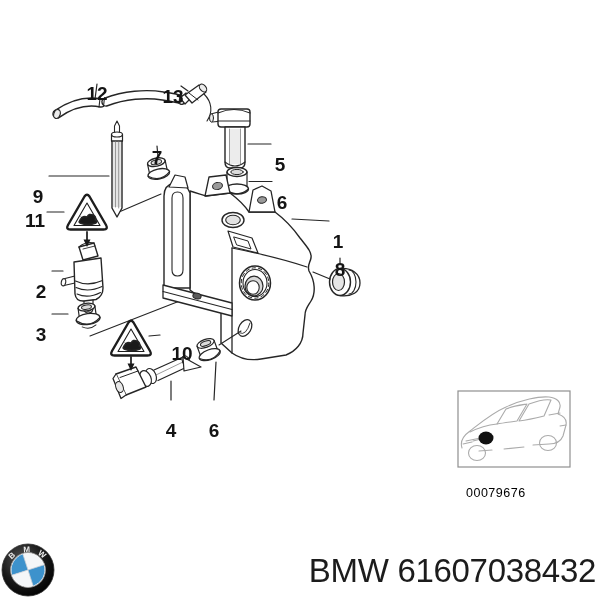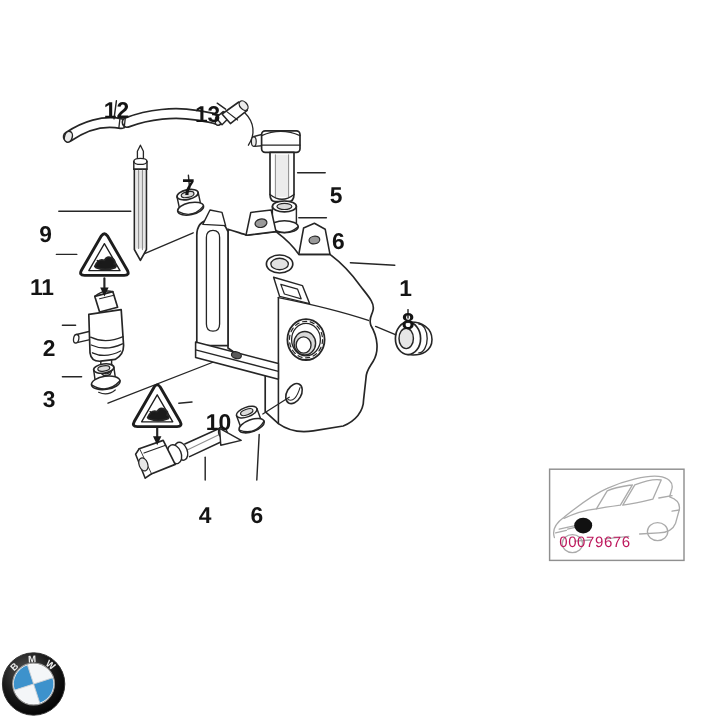--- a/index.html
+++ b/index.html
@@ -3,22 +3,22 @@
 <meta charset="utf-8">
 <style>
   html,body{margin:0;padding:0;background:#ffffff;width:600px;height:600px;overflow:hidden;}
   #stage{position:relative;width:600px;height:600px;background:#fff;font-family:"Liberation Sans",sans-serif;}
   #diagram-svg{position:absolute;left:0;top:0;}
   .callout{
     position:absolute;transform:translate(-50%,-50%);
     font:bold 19px/1 "Liberation Sans",sans-serif;color:#141414;white-space:nowrap;margin-top:20px;
   }
   #inset-code{
-    position:absolute;left:466px;top:445px;
-    font:12.5px/1.2 "Liberation Sans",sans-serif;color:#be185d;letter-spacing:.5px;
+    position:absolute;left:466px;top:486px;
+    font:12.5px/1.2 "Liberation Sans",sans-serif;color:#000000;letter-spacing:.5px;
   }
   #part-number{
     position:absolute;right:4px;top:554px;
     font:33px/1 "Liberation Sans",sans-serif;color:#1c1c1c;letter-spacing:-.3px;white-space:nowrap;
   }
 </style>
 </head>
 <body>
 
 <div id="stage">
@@ -252,25 +252,26 @@
     </g>
   </g>
 </svg>
 
 <div class="callout" style="left:97px;top:73px">12</div>
 <div class="callout" style="left:173px;top:76px">13</div>
 <div class="callout" style="left:157px;top:137px">7</div>
 <div class="callout" style="left:280px;top:144px">5</div>
 <div class="callout" style="left:38px;top:176px">9</div>
 <div class="callout" style="left:282px;top:182px">6</div>
-<div class="callout" style="left:35px;top:220px">11</div>
+<div class="callout" style="left:35px;top:200px">11</div>
 <div class="callout" style="left:338px;top:221px">1</div>
 <div class="callout" style="left:41px;top:271px">2</div>
 <div class="callout" style="left:340px;top:249px">8</div>
 <div class="callout" style="left:41px;top:314px">3</div>
 <div class="callout" style="left:182px;top:333px">10</div>
 <div class="callout" style="left:171px;top:410px">4</div>
 <div class="callout" style="left:214px;top:410px">6</div>
 
 <div id="inset-code">00079676</div>
 
+<div id="part-number">BMW 61607038432</div>
 
 </div>
 
 </body></html>

